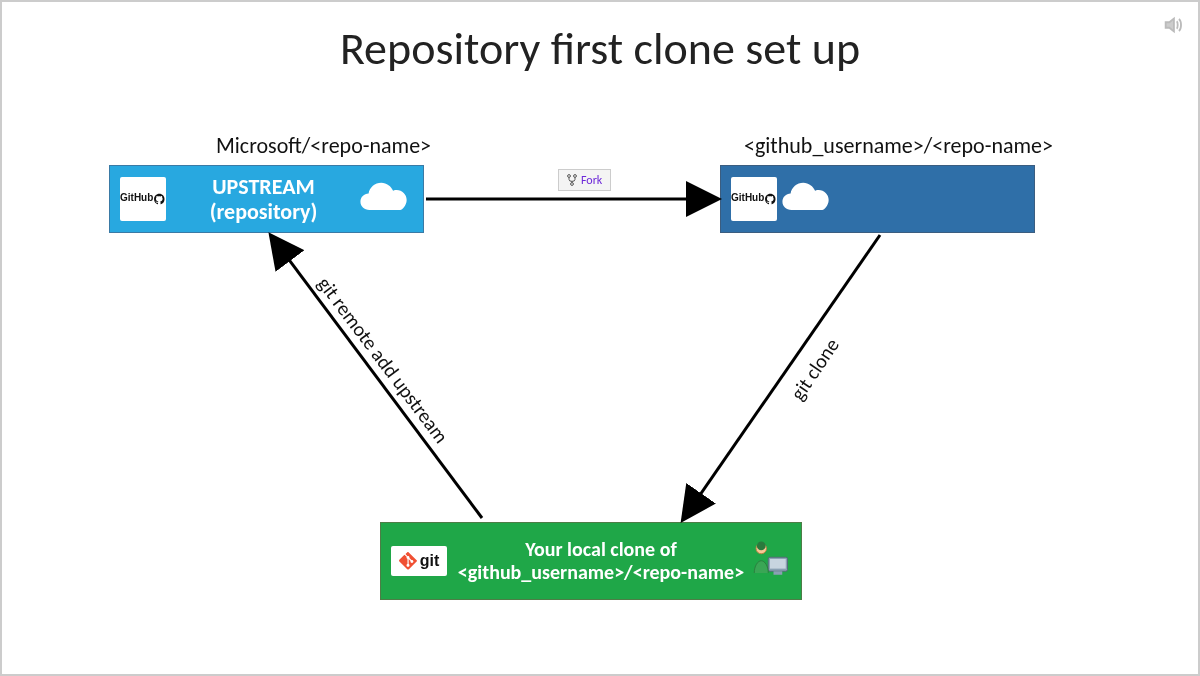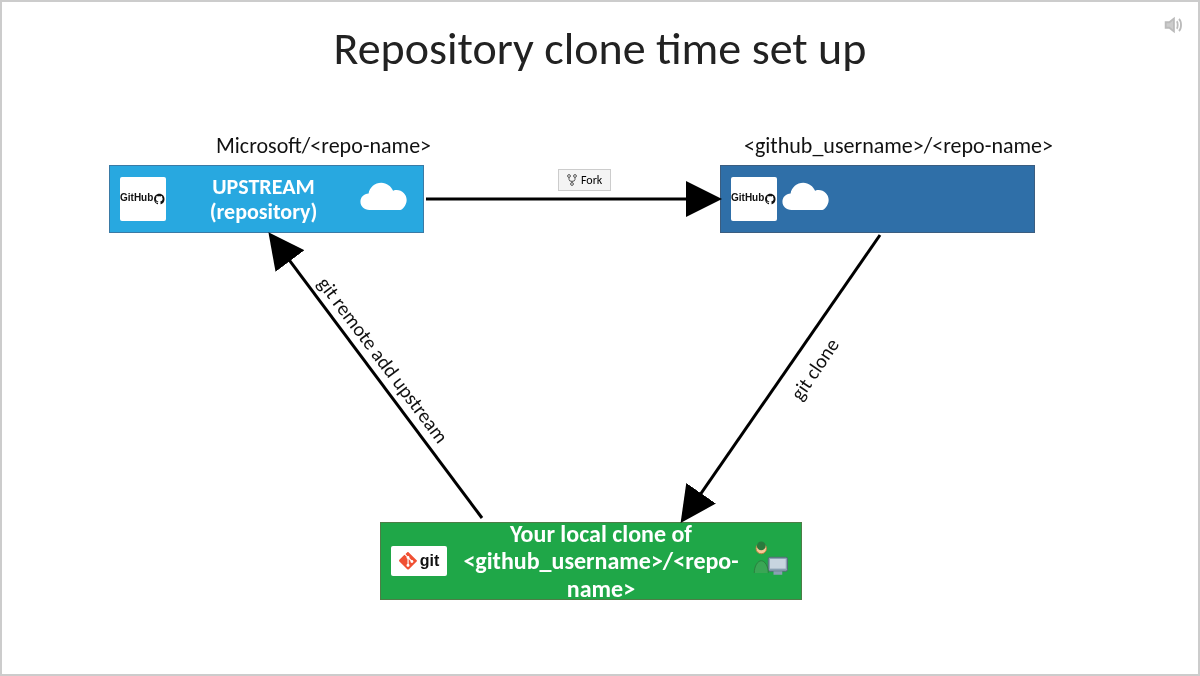--- a/index.html
+++ b/index.html
@@ -113,21 +113,21 @@
     position: absolute;
     font-size: 22px;
     color: #111;
   }
   .fork-badge {
     position: absolute;
     left: 556px;
     top: 167px;
     background: #f4f4f4;
     border: 1px solid #ccc;
-    color: #000000;
+    color: #6d28d9;
     font-size: 12px;
     padding: 3px 8px;
     display: flex;
     align-items: center;
     gap: 4px;
   }
   .arrow-label {
     position: absolute;
     font-size: 20px;
     color: #111;
@@ -146,21 +146,21 @@
 <div class="slide">
 
   <div class="speaker-icon">
     <svg width="22" height="22" viewBox="0 0 24 24" fill="none" stroke="#bbb" stroke-width="2">
       <path d="M4 9v6h4l5 4V5L8 9H4z" fill="#ccc" stroke="#bbb"></path>
       <path d="M16 8c1.5 1 1.5 7 0 8"></path>
       <path d="M18.5 5.5c3 2.5 3 10.5 0 13"></path>
     </svg>
   </div>
 
-  <div class="title">Repository clone time set up</div>
+  <div class="title">Repository first clone set up</div>
 
   <div class="label-above" style="left:178px; top:130px;margin-left:36px;">Microsoft/&lt;repo-name&gt;</div>
   <div class="label-above" style="left:742px; top:130px;">&lt;github_username&gt;/&lt;repo-name&gt;</div>
 
   <div class="box box-upstream">
     <div class="gh-logo">
       <span class="gh-logo-text">GitHub</span>
       <svg width="24" height="20" viewBox="0 0 24 24">
         <path fill="#111" d="M12 2C6.5 2 2 6.6 2 12.3c0 4.5 2.9 8.3 6.8 9.6.5.1.7-.2.7-.5v-1.8c-2.8.6-3.4-1.4-3.4-1.4-.5-1.2-1.1-1.5-1.1-1.5-.9-.6.1-.6.1-.6 1 .1 1.5 1 1.5 1 .9 1.6 2.4 1.1 3 .9.1-.7.4-1.1.6-1.4-2.2-.3-4.6-1.1-4.6-5 0-1.1.4-2 1-2.7-.1-.3-.4-1.3.1-2.7 0 0 .8-.3 2.7 1 .8-.2 1.7-.3 2.5-.3s1.7.1 2.5.3c1.9-1.3 2.7-1 2.7-1 .5 1.4.2 2.4.1 2.7.6.7 1 1.6 1 2.7 0 3.9-2.3 4.7-4.6 5 .4.3.7 1 .7 2v2.9c0 .3.2.6.7.5 4-1.3 6.8-5.1 6.8-9.6C22 6.6 17.5 2 12 2z"></path>
       </svg>
@@ -186,21 +186,21 @@
     </svg>
   </div>
 
   <div class="box box-local">
     <div class="git-logo">
       <svg width="18" height="18" viewBox="0 0 24 24">
           <path fill="#f05033" d="M23.5 11 13 .5c-.6-.6-1.6-.6-2.2 0L8.6 2.7l2.8 2.8c.7-.2 1.5 0 2 .5s.7 1.3.5 2l2.7 2.7c.7-.2 1.5 0 2 .5.8.8.8 2 0 2.8-.8.8-2 .8-2.8 0-.6-.6-.7-1.4-.4-2.1l-2.5-2.5v6.6c.2.1.4.2.5.4.8.8.8 2 0 2.8-.8.8-2 .8-2.8 0-.8-.8-.8-2 0-2.8.2-.2.4-.3.7-.4V8.9c-.2-.1-.5-.2-.7-.4-.6-.6-.7-1.4-.4-2.1L7.2 3.6.5 10.3c-.6.6-.6 1.6 0 2.2L11 23c.6.6 1.6.6 2.2 0l10.3-10.3c.6-.6.6-1.6 0-2.2z"></path>
         </svg>
       <span class="git-logo-text">git</span>
     </div>
-    <div class="box-text" style="font-size:24px;">
+    <div class="box-text" style="font-size:20px;">
       <span>Your local clone of</span><br>
       <span>&lt;github_username&gt;/&lt;repo-name&gt;</span>
     </div>
     <div style="flex-shrink:0;">
       <svg width="42" height="42" viewBox="0 0 48 48">
         <rect x="22" y="22" width="22" height="16" rx="2" fill="#8aa0b3" stroke="#536677" stroke-width="1"></rect>
         <rect x="24" y="24" width="18" height="11" fill="#c8d5e0"></rect>
         <rect x="28" y="38" width="10" height="4" fill="#8aa0b3"></rect>
         <circle cx="14" cy="12" r="6" fill="#f6c795" stroke="#b87d3c"></circle>
         <path d="M6 40c0-8 4-14 8-14s8 6 8 14" fill="#3aa655" stroke="#2a7a3d"></path>

